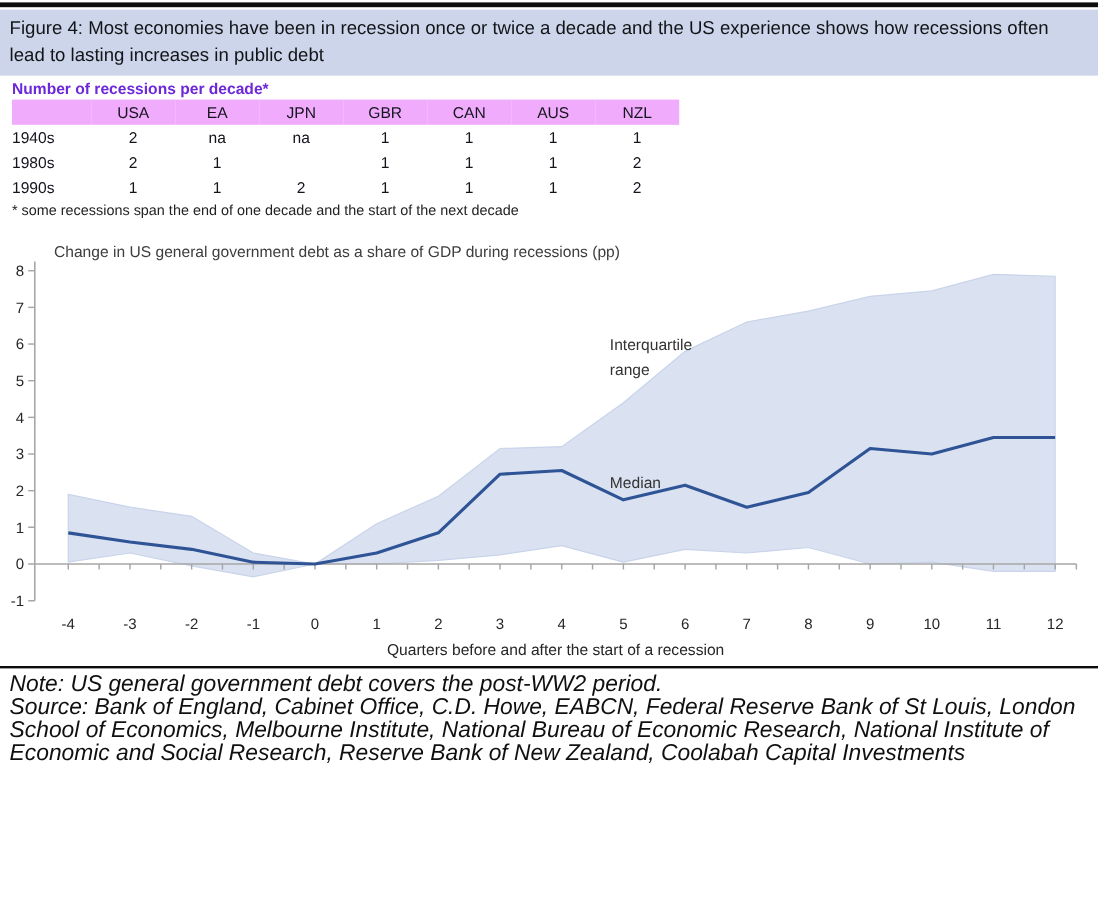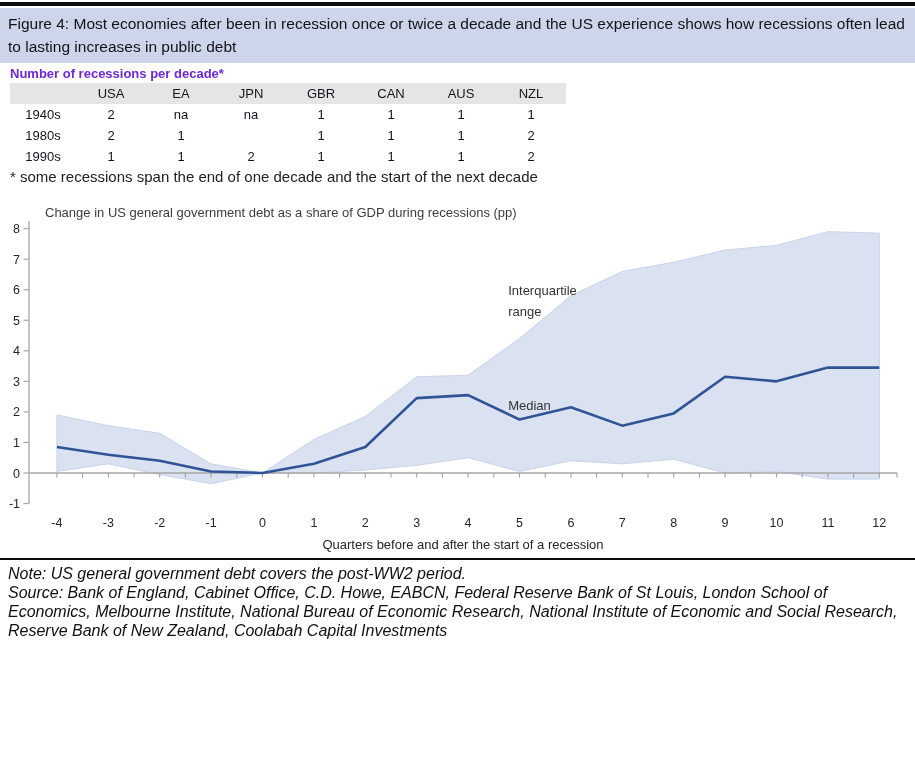--- a/index.html
+++ b/index.html
@@ -5,40 +5,40 @@
   html,body{margin:0;padding:0;background:#fff;}
   .page{position:relative;width:915px;height:759px;background:#fff;overflow:hidden;
         font-family:"Liberation Sans",sans-serif;color:#111;}
   .top-rule{height:4px;background:#0d0d0d;margin-top:2px;}
   .title-bar{margin-top:2px;background:#ccd5e9;padding:4px 8px 5px 8px;
              font-size:15.5px;line-height:23px;color:#121418;}
   .table-heading{margin:3px 0 0 10px;font-size:13px;font-weight:bold;color:#6d28d9;}
   .rec-table{border-collapse:collapse;margin-left:10px;margin-top:2px;table-layout:fixed;}
   .rec-table th,.rec-table td{font-weight:normal;font-size:13px;height:21px;padding:0;
              text-align:center;color:#14141c;}
-  .rec-table thead tr{background:#e5e5e5;}
+  .rec-table thead tr{background:#f0abfc;}
   .rec-table th{font-size:13px;}
-  .rec-table .c0{width:66px;text-align:center;margin-top:36px;}
+  .rec-table .c0{width:66px;text-align:left;margin-top:36px;}
   .rec-table .cn{width:70px;}
-  .footnote{margin:1px 0 0 10px;font-size:15px;color:#222;}
+  .footnote{margin:1px 0 0 10px;font-size:12px;color:#222;}
   .chart{margin-top:20px;}
   .chart svg{display:block;}
   .c-title{font-size:13px;fill:#3d3d3d;}
   .c-tick{font-size:12.5px;fill:#262626;}
   .c-ann{font-size:13px;fill:#333;}
   .c-xlabel{font-size:13px;fill:#262626;}
   .divider{height:2px;background:#0d0d0d;margin-top:1px;}
-  .footer{margin:4px 8px 0 8px;font-style:italic;font-size:16px;line-height:19px;color:#101010;}
+  .footer{margin:4px 8px 0 8px;font-style:italic;font-size:19px;line-height:19px;color:#101010;}
 </style>
 </head>
 <body>
 
 <div class="page">
   <div class="top-rule"></div>
-  <div class="title-bar">Figure 4: Most economies after been in recession once or twice a decade and the US experience shows how recessions often lead to lasting increases in public debt</div>
+  <div class="title-bar">Figure 4: Most economies have been in recession once or twice a decade and the US experience shows how recessions often lead to lasting increases in public debt</div>
 
   <div class="table-heading">Number of recessions per decade*</div>
   <table class="rec-table">
     <thead>
         <tr id="rec-head">
           <th class="c0"></th>
           <th class="cn">USA</th>
           <th class="cn">EA</th>
           <th class="cn">JPN</th>
           <th class="cn">GBR</th>

